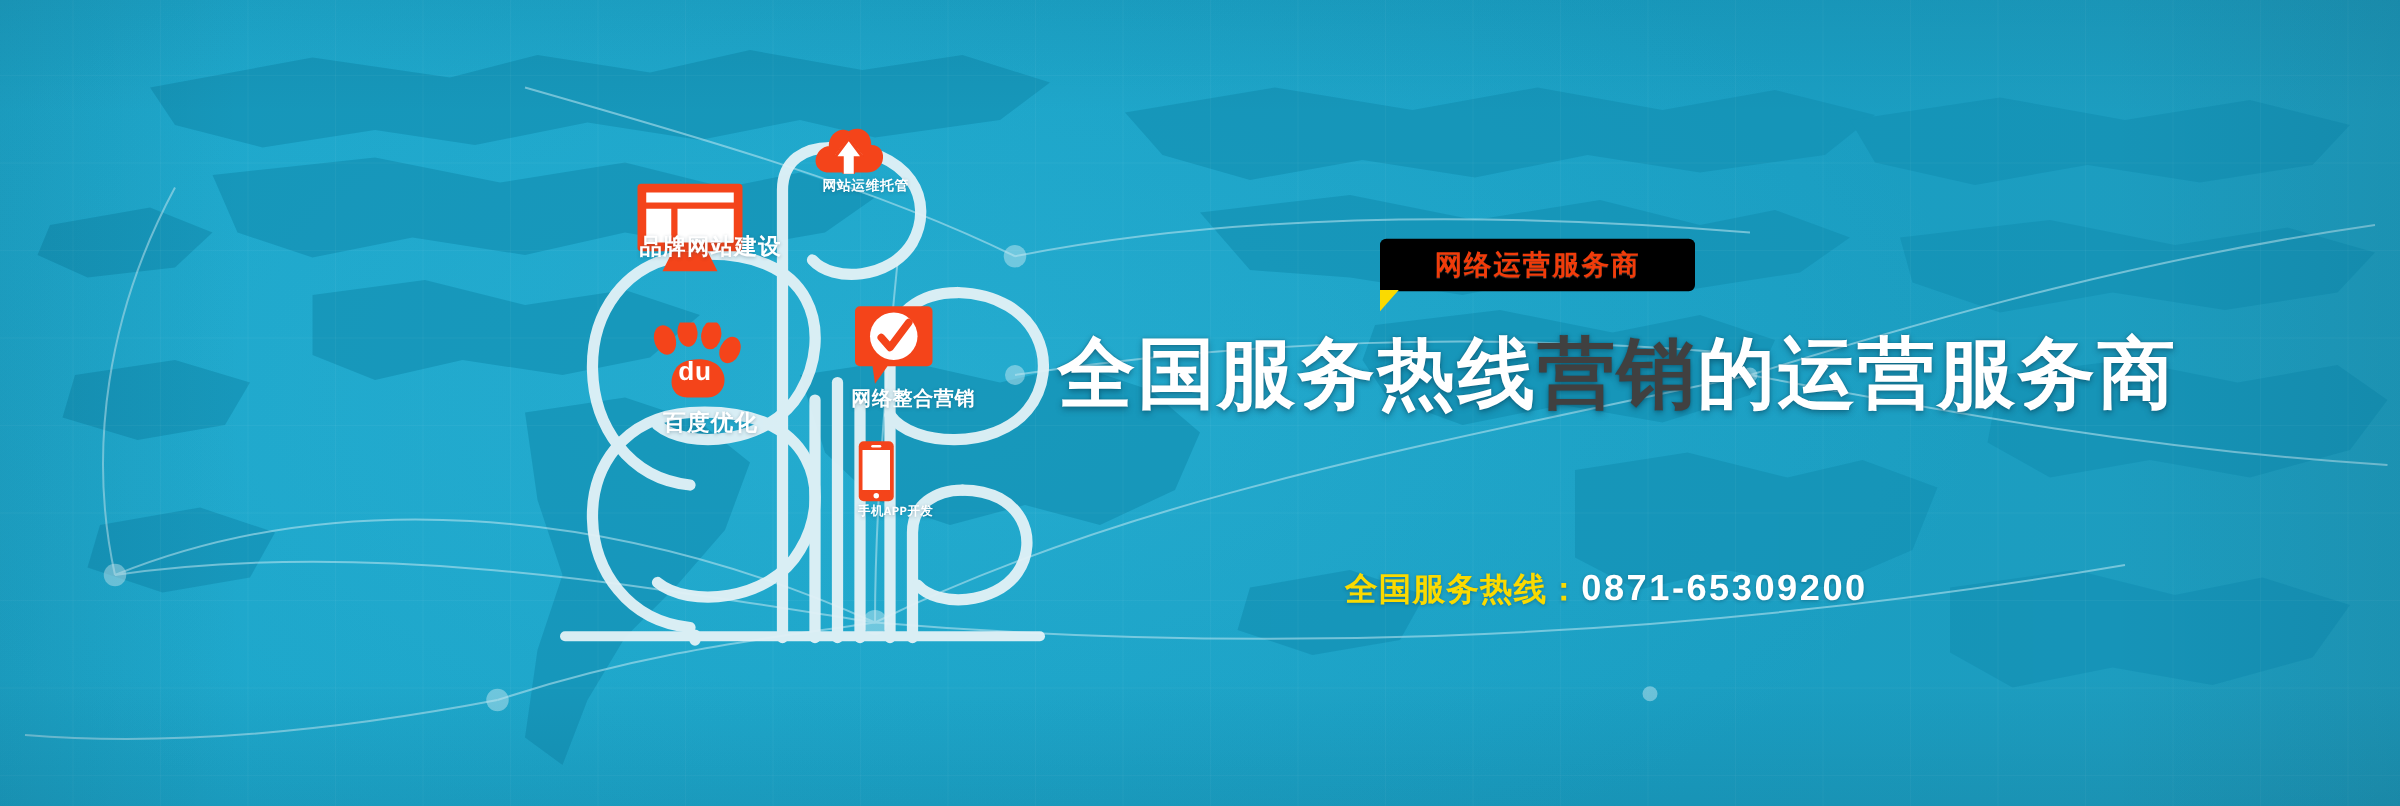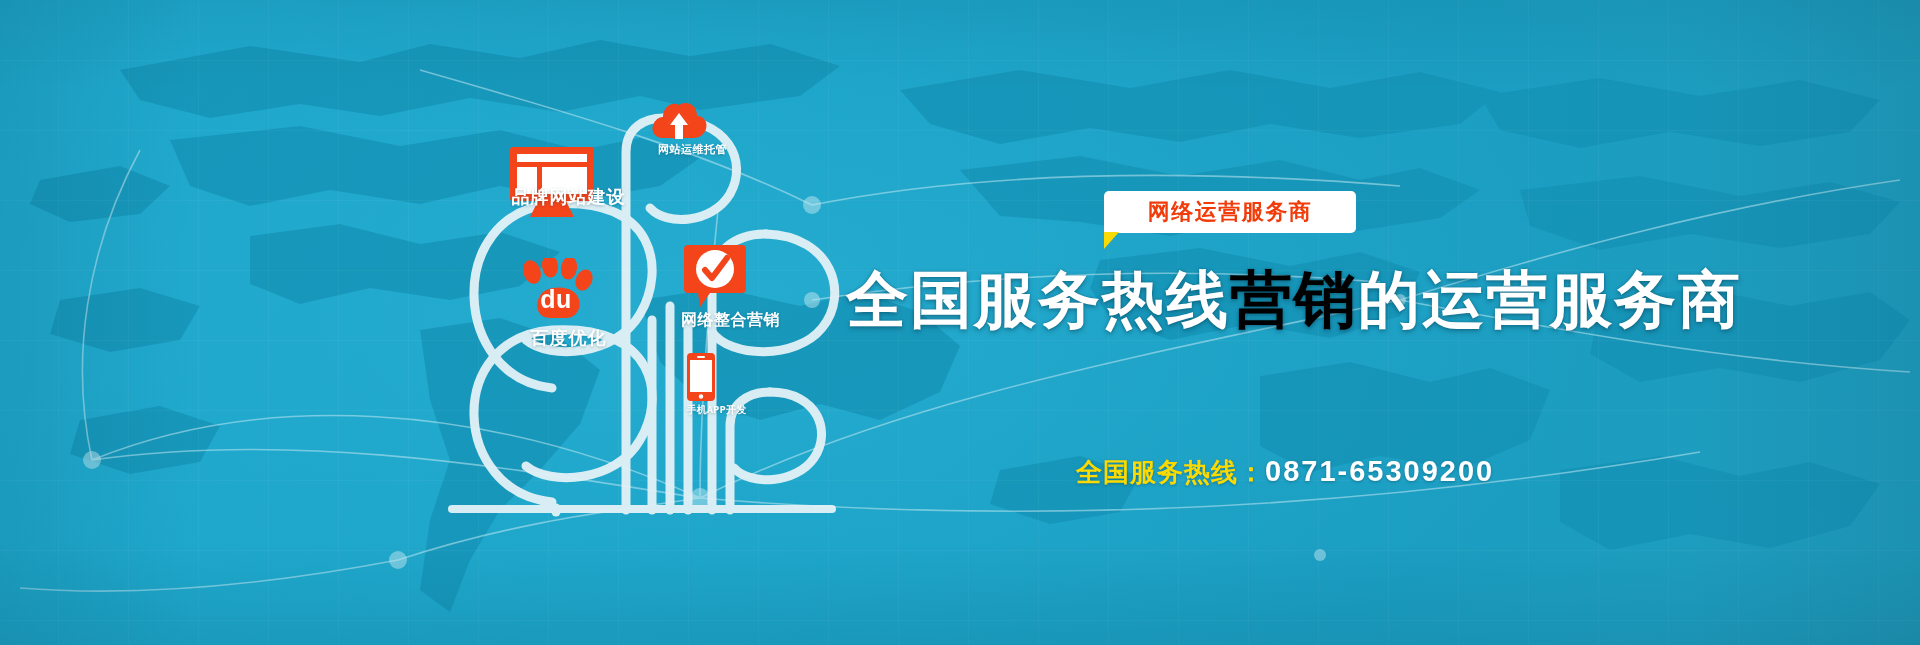--- a/index.html
+++ b/index.html
@@ -33,21 +33,21 @@
   .bg-vig {
     background:
       linear-gradient(to right, rgba(0,40,60,0.10) 0%, rgba(0,0,0,0) 10%, rgba(0,0,0,0) 88%, rgba(0,40,60,0.09) 100%),
       linear-gradient(to bottom, rgba(0,40,60,0.07) 0%, rgba(0,0,0,0) 14%, rgba(0,0,0,0) 84%, rgba(0,40,60,0.09) 100%);
   }
 
   
   .badge {
     position:absolute; left:1104px; top:191px;
     width:252px; height:42px;
-    background:#ffffff;
+    background:#000000;
     border-radius:5px 5px 5px 0;
     display:flex; align-items:center; justify-content:center;
   }
   .badge-label {
     color:#f13c0a; font-size:22px; font-weight:bold;
     letter-spacing:1.5px; line-height:1;
     text-shadow:0 1px 0 rgba(255,255,255,0.18);
   }
   .badge-tail {
     position:absolute; left:1104px; top:232px;
@@ -58,21 +58,21 @@
 
   .headline {
     position:absolute; left:846px; top:262px;
     width:760px; height:76px;
     white-space:nowrap;
     font-size:62px; font-weight:bold;
     letter-spacing:2px; line-height:76px;
     color:#ffffff;
     text-shadow:0 2px 5px rgba(0,45,65,0.40), 0 0 2px rgba(0,45,65,0.35);
   }
-  .headline .hl { color:#000000; }
+  .headline .hl { color:#404040; }
 
   .subbar {
     position:absolute; left:833px; top:365px;
     width:779px; height:61px;
     background:#05323f;
     display:flex; align-items:center; justify-content:center;
     box-shadow:0 2px 7px rgba(0,30,45,0.28);
   }
   .subbar-label {
     color:#ffffff; font-size:30px; font-weight:bold;
@@ -105,21 +105,21 @@
   .nl-brand  { left:552px; top:188px; font-size:18px; letter-spacing:1px; }
   .nl-baidu  { left:552px; top:317px; font-size:18px; letter-spacing:1px;margin-top:12px; }
   .nl-ops    { left:676px; top:144px; font-size:11px; letter-spacing:0.5px; }
   .nl-mkt    { left:714px; top:312px; font-size:16px; letter-spacing:0.5px; }
   .nl-app    { left:700px; top:406px; font-size:10px; letter-spacing:0.3px;font-family:Liberation Mono, monospace; }
 
   .icon-wrap { position:absolute; }
   .baidu-du {
     position:absolute; left:556px; top:287px;
     transform:translateX(-50%);
-    color:#ffffff; font-size:25px; font-weight:bold; line-height:1;
+    color:#ffffff; font-size:21px; font-weight:bold; line-height:1;
     letter-spacing:0.5px;
   }
 </style>
 </head>
 <body>
 
 <div id="banner">
 
   <div class="layer bg-sheen"></div>
 

